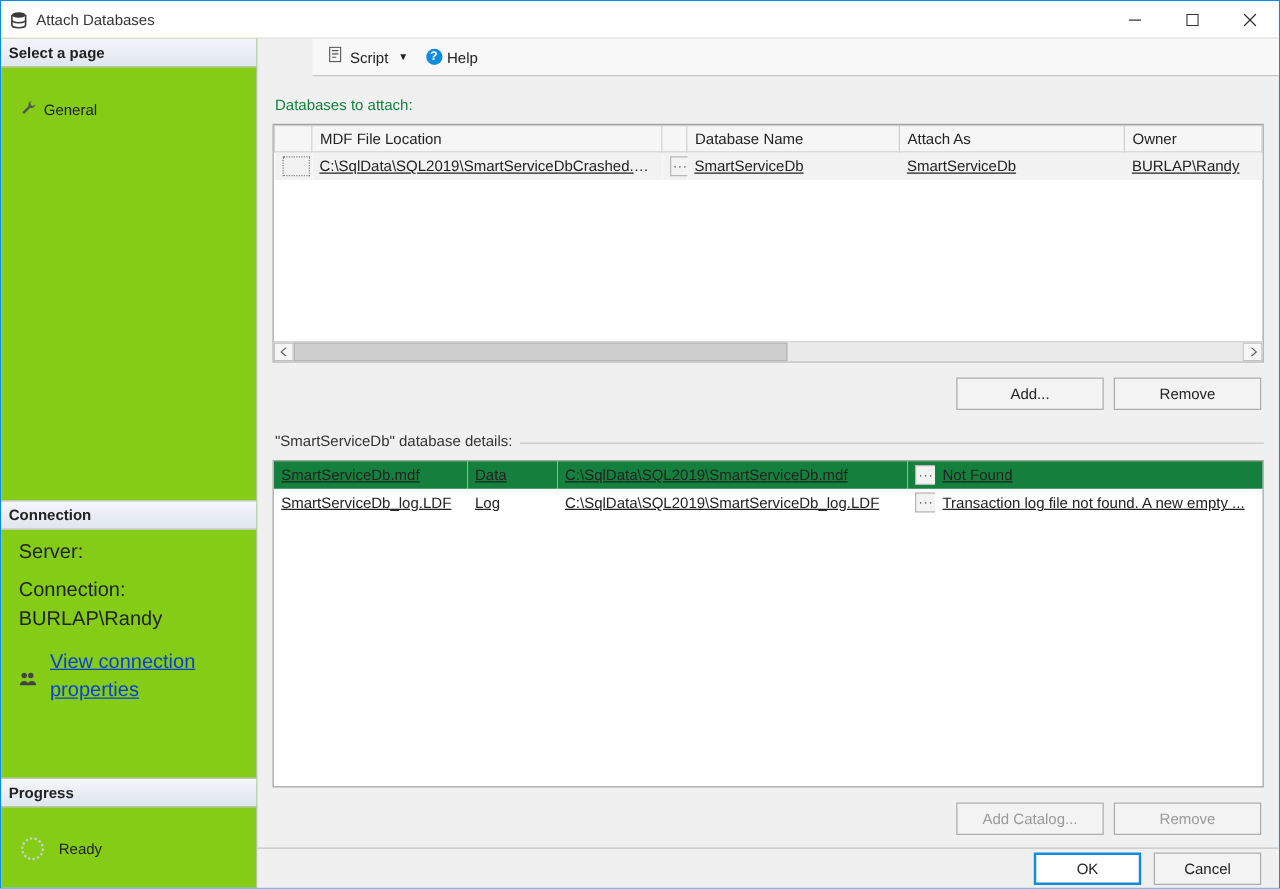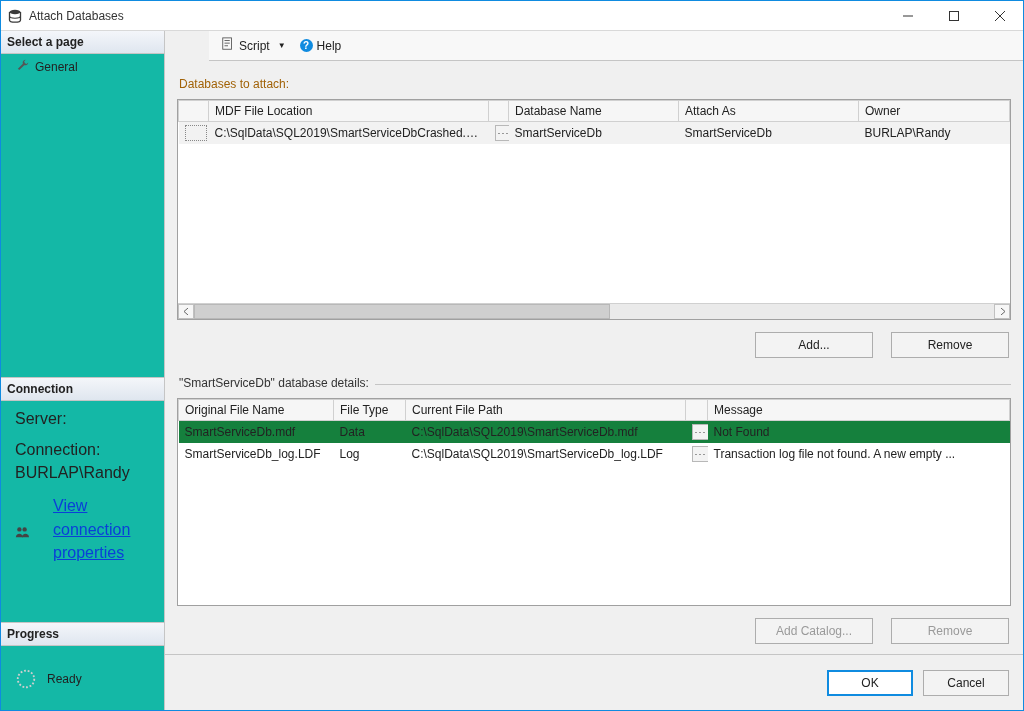--- a/index.html
+++ b/index.html
@@ -9,66 +9,66 @@
   
   .titlebar { height:30px; background:#fff; display:flex; align-items:center; border-bottom:1px solid #d9d9d9;}
   .titlebar .icon-box { width:28px; display:flex; justify-content:center; }
   .titlebar .title { flex:1; font-size:12px; color:#333;}
   .win-btn { width:46px; height:30px; display:flex; align-items:center; justify-content:center; }
   .win-btn svg { stroke:#333; }
   
   
   .body { flex:1; display:flex; min-height:0; }
   
-  .sidebar { width:164px; background:#14b8a6; border-right:1px solid #c5c5c5; display:flex; flex-direction:column; }
+  .sidebar { width:205px; background:#84cc16; border-right:1px solid #c5c5c5; display:flex; flex-direction:column; }
   .side-section-header { background: linear-gradient(#f4f6fa,#dfe6ef); border-top:1px solid #c5c5c5; border-bottom:1px solid #c5c5c5; padding:4px 6px; font-weight:bold; font-size:12px;}
   .side-section-header:first-child { border-top:none;}
-  .side-item { display:flex; align-items:center; gap:6px; padding:5px 10px 5px 16px; font-size:12px;}
+  .side-item { display:flex; align-items:center; gap:6px; padding:5px 10px 5px 16px; font-size:12px;margin-top:21px;}
   .side-block { padding:6px 10px 10px 14px; font-size:16px; line-height:1.45;}
   .side-filler { flex:1; }
   .link { color:#0a3fd8; text-decoration:underline; }
   .conn-icon { width:14px; height:14px; display:inline-block; }
   .progress-row { display:flex; align-items:center; gap:10px; padding:10px 12px 20px 14px;margin-top:12px; }
   .spinner { width:22px;height:22px; }
 
   .main { flex:1; display:flex; flex-direction:column; background:#f0f0f0; min-width:0;}
   .toolbar { height:30px; background:#f8f8f8; border-bottom:1px solid #c5c5c5; display:flex; align-items:center; padding:0 8px; gap:6px;margin-left:44px;}
   .toolbar-item { display:flex; align-items:center; gap:4px; padding:2px 4px; font-size:12px;}
   .help-q { background:#0f8be0; color:#fff; width:13px;height:13px; border-radius:50%; font-size:10px; display:flex; align-items:center; justify-content:center; font-weight:bold;}
   
   .content { flex:1; padding:10px 12px 4px 12px; display:flex; flex-direction:column; gap:6px; overflow:hidden; }
-  .group-label { font-size:12px; color:#a16207; padding:6px 2px 2px 2px;}
+  .group-label { font-size:12px; color:#15803d; padding:6px 2px 2px 2px;}
   
   .grid-frame { border:1px solid #a0a0a0; background:#fff; display:flex; flex-direction:column; }
-  .grid1 { height:221px; }
+  .grid1 { height:191px; }
   .grid2 { flex:1; min-height:150px; }
   
   table.grid { width:100%; border-collapse:collapse; font-size:12px; table-layout:fixed;}
   table.grid th { background:#f6f6f6; border:1px solid #d0d0d0; text-align:left; padding:3px 6px; font-weight:normal; white-space:nowrap; overflow:hidden; }
-  table.grid td { border:0; padding:3px 6px; white-space:nowrap; overflow:hidden; text-overflow:ellipsis;}
+  table.grid td { border:0; padding:3px 6px; white-space:nowrap; overflow:hidden; text-overflow:ellipsis;text-decoration:underline;}
   tr.row-highlight td { background:#f2f2f2; }
   tr.row-selected td { background:#15803d;margin-top:28px; }
   .cell-btn { width:18px; height:16px; background:#f3f3f3; border:1px solid #b8b8b8; display:inline-flex; align-items:center; justify-content:center; font-size:9px; letter-spacing:1px; vertical-align:middle;}
   .rowselector { background:#f0f0f0; border-right:1px solid #d0d0d0;}
   .rowsel-inner { width:22px; height:16px; border:1px dotted #888; margin:auto;}
   
   .hscroll { height:16px; display:flex; background:#f0f0f0; border-top:1px solid #d0d0d0;}
   .hscroll .arrow { width:16px; border:1px solid #c0c0c0; background:#f6f6f6; display:flex;align-items:center;justify-content:center;}
   .hscroll .track { flex:1; position:relative; background:#eaeaea;}
   .hscroll .thumb { position:absolute; left:0; top:0; height:100%; width:52%; background:#cfcfcf; border:1px solid #b8b8b8;}
   
-  .btn-row { display:flex; justify-content:flex-end; gap:18px; padding:6px 2px;}
+  .btn-row { display:flex; justify-content:flex-end; gap:8px; padding:6px 2px;}
   .btn { min-width:118px; height:26px; background:#f3f3f3; border:1px solid #adadad; font-size:12px; display:flex; align-items:center; justify-content:center; padding:0 10px;}
   .btn.disabled { color:#9a9a9a; }
   .btn.primary { border:2px solid #0f8be0; background:#fff; }
   
   .fieldset-label { font-size:12px; color:#333; padding:6px 0 2px 2px; position:relative; display:flex; align-items:center; gap:6px;}
   .fieldset-label .line { flex:1; height:1px; background:#c5c5c5; margin-top:2px;}
   
-  .footer { height:56px; border-top:1px solid #c5c5c5; background:#f0f0f0; display:flex; align-items:center; justify-content:flex-end; gap:10px; padding:0 14px;}
+  .footer { height:32px; border-top:1px solid #c5c5c5; background:#f0f0f0; display:flex; align-items:center; justify-content:flex-end; gap:10px; padding:0 14px;}
   .footer .btn { min-width:86px; }
 </style>
 </head>
 <body>
 
 <div class="window">
 
   <div class="titlebar">
     <div class="icon-box">
       <svg width="16" height="16" viewBox="0 0 16 16">
@@ -110,21 +110,21 @@
       </div>
       <div class="side-filler"></div>
 
       <div class="side-section-header">Connection</div>
       <div class="side-block">
         <div>Server:</div>
         <div style="height:8px"></div>
         <div>Connection:</div>
         <div>BURLAP\Randy</div>
         <div style="height:10px"></div>
-        <div style="display:flex;align-items:center;gap:24px;">
+        <div style="display:flex;align-items:center;gap:11px;">
           <span class="conn-icon">
             <svg width="14" height="14" viewBox="0 0 16 16">
                 <circle cx="5" cy="5" r="2.5" fill="#444"></circle>
                 <circle cx="11" cy="5" r="2.5" fill="#444"></circle>
                 <path d="M1 14c0-2.5 1.8-4 4-4s4 1.5 4 4" fill="#444"></path>
                 <path d="M8 14c0-2.5 1.8-4 4-4s4 1.5 4 4" fill="#444"></path>
               </svg>
           </span>
           <a href="#" class="link">View connection properties</a>
         </div>
@@ -226,27 +226,20 @@
         <div class="grid-frame grid2">
           <table class="grid">
             <colgroup>
                 <col style="width:155px">
                 <col style="width:72px">
                 <col style="width:280px">
                 <col style="width:22px">
                 <col>
               </colgroup>
             <tbody>
-                <tr>
-              <th>Original File Name</th>
-              <th>File Type</th>
-              <th>Current File Path</th>
-              <th></th>
-              <th>Message</th>
-            </tr>
             <tr class="row-selected">
               <td>SmartServiceDb.mdf</td>
               <td>Data</td>
               <td>C:\SqlData\SQL2019\SmartServiceDb.mdf</td>
               <td><span class="cell-btn">···</span></td>
               <td>Not Found</td>
             </tr>
             <tr>
               <td>SmartServiceDb_log.LDF</td>
               <td>Log</td>

